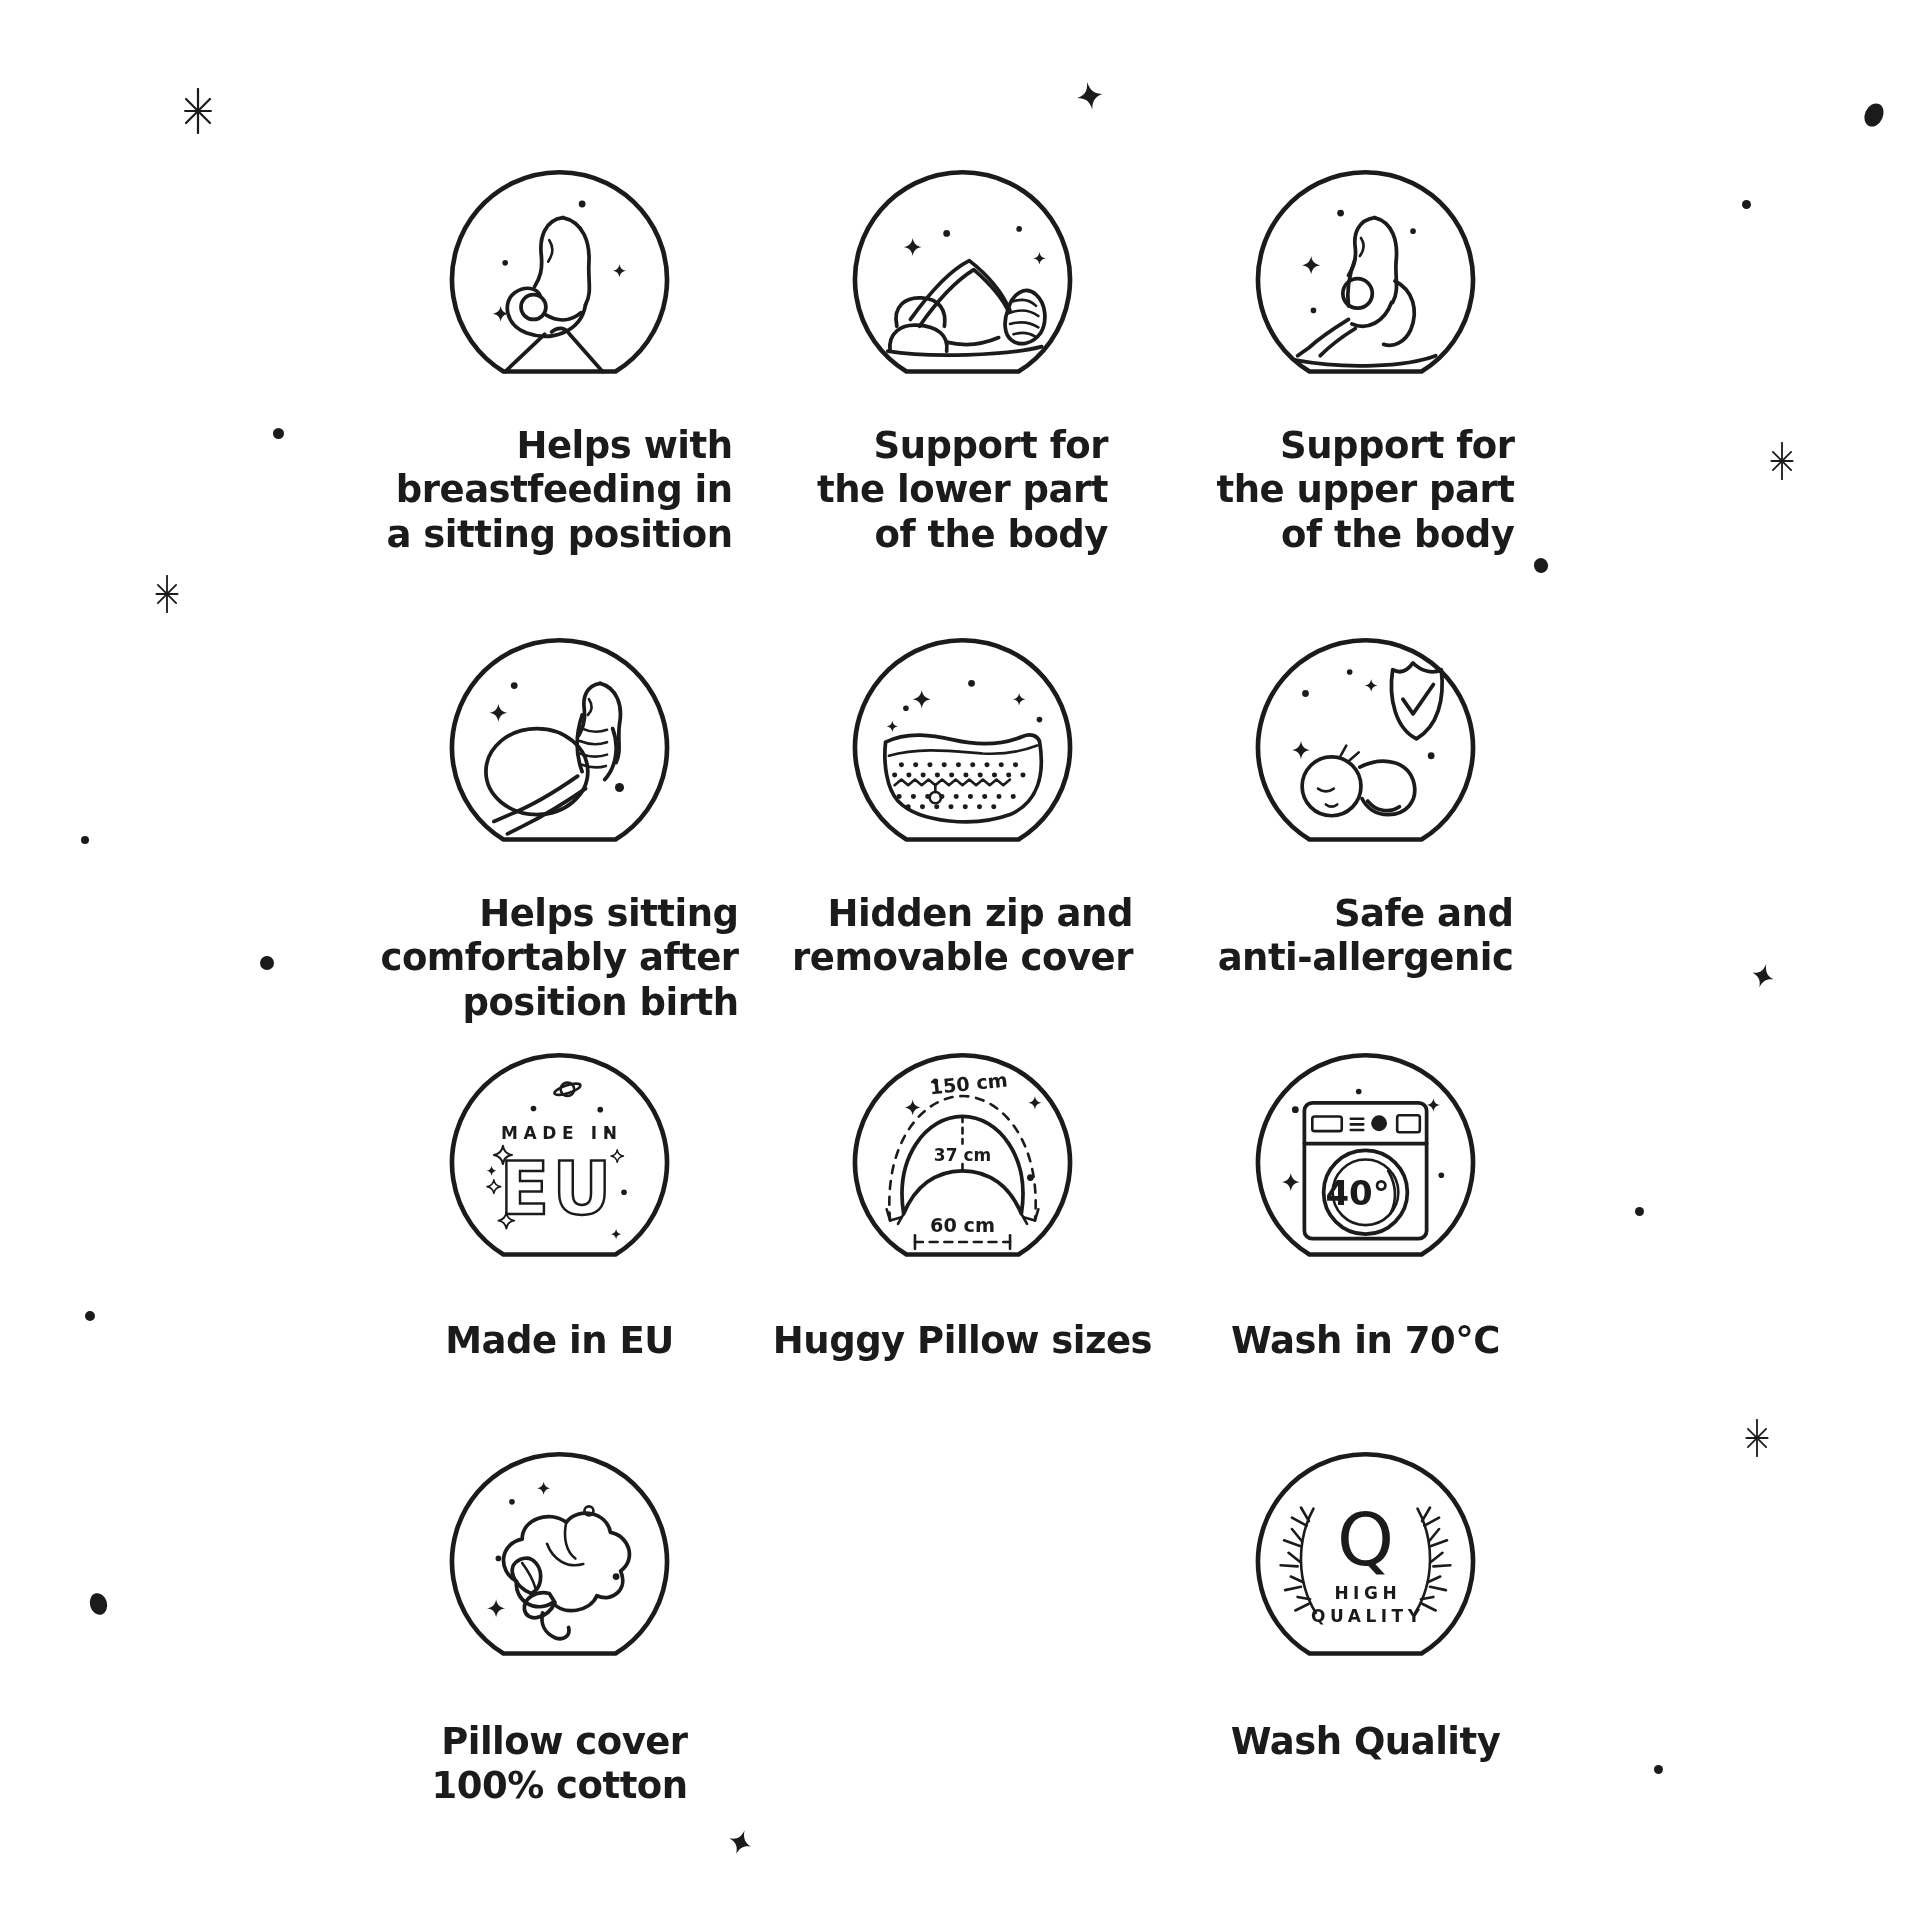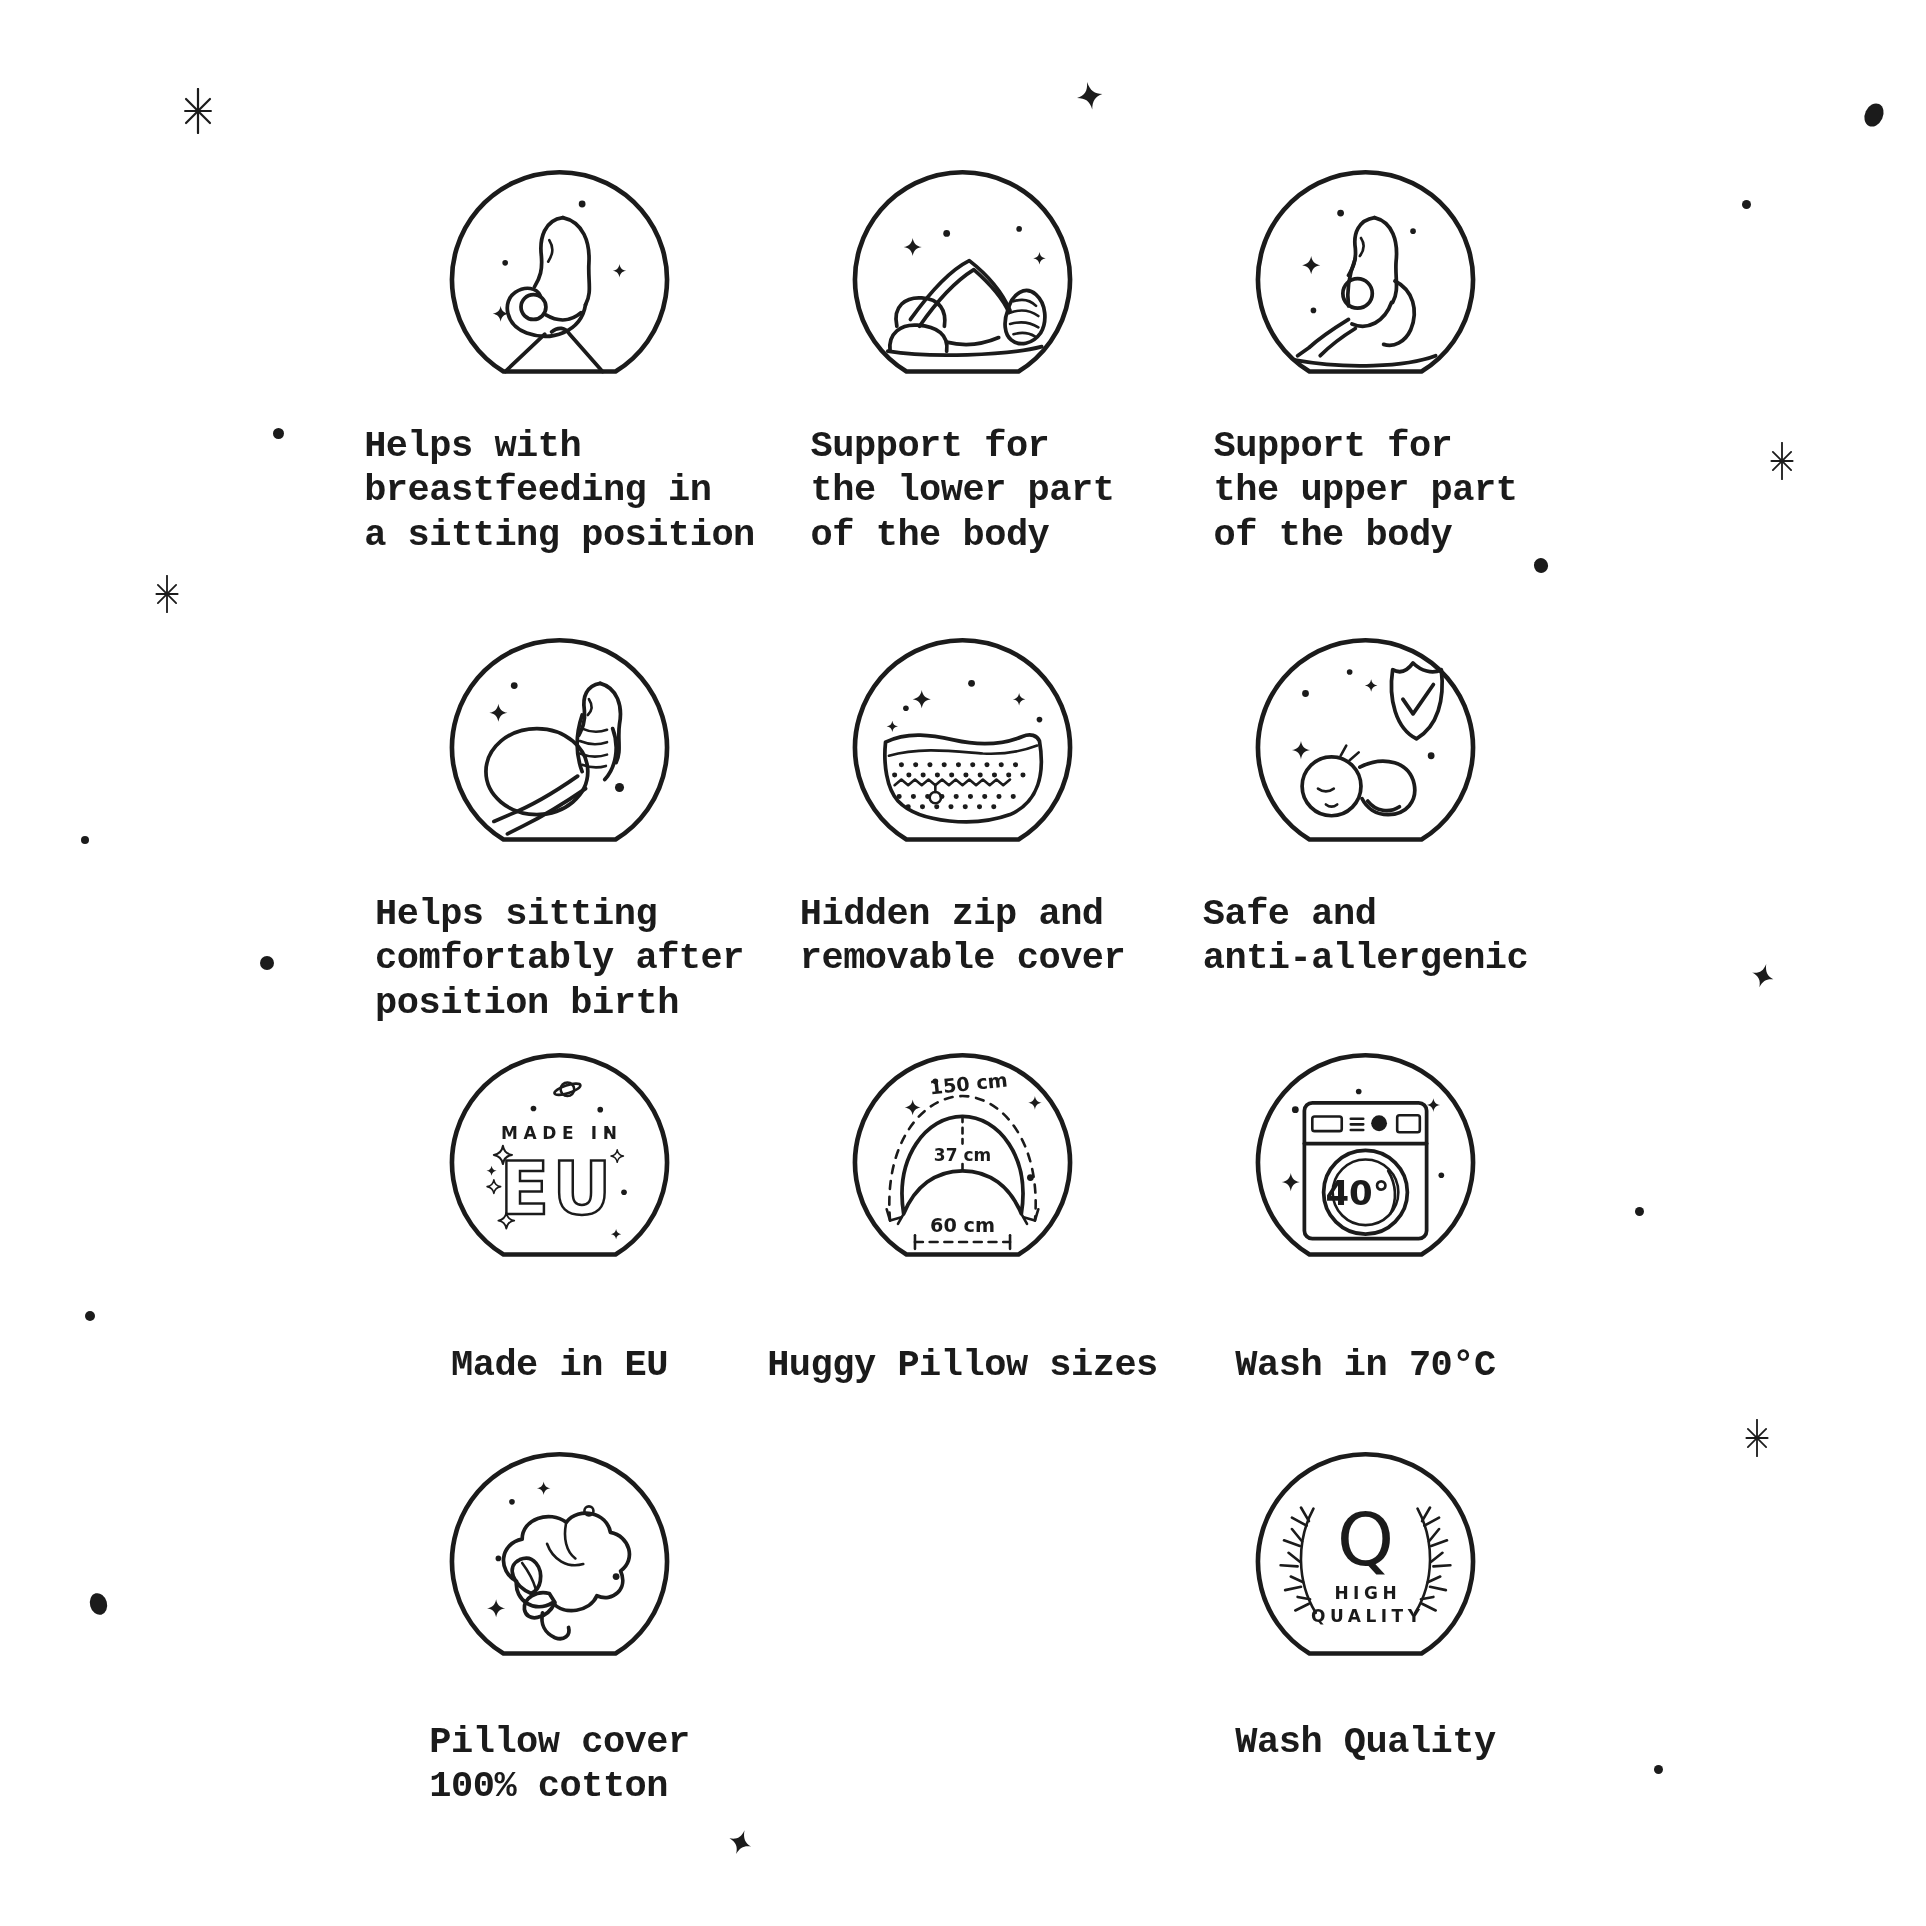--- a/index.html
+++ b/index.html
@@ -3,22 +3,22 @@
 <meta charset="utf-8">
 <style>
   html,body{margin:0;padding:0;background:#fff;}
   .canvas{position:relative;width:1927px;height:1927px;background:#ffffff;
           font-family:"DejaVu Sans",sans-serif;color:#1b1b1b;overflow:hidden;}
   .row{position:absolute;left:358px;width:1210px;display:flex;}
   .row1{top:161px}.row2{top:629px}.row3{top:1044px}.row4{top:1443px}
   .cell{width:403px;display:flex;flex-direction:column;align-items:center;}
   .icon svg{width:249px;height:249px;display:block;}
   .caption{margin-top:14px;font-size:37px;line-height:1.2;font-weight:bold;
-           text-align:left;white-space:pre-line;letter-spacing:-0.5px;font-family:Liberation Mono, monospace;}
-  .row3 .caption{margin-top:50px}
+           text-align:right;white-space:pre-line;letter-spacing:-0.5px;}
+  .row3 .caption{margin-top:26px}
   .row4 .caption{margin-top:28px}
 
   
   .s{fill:none;stroke:#1b1b1b;stroke-width:3.3;stroke-linecap:round;stroke-linejoin:round;}
   .rim{stroke-width:4.1;}
   .thin{stroke-width:2.3;}
   .f{fill:#1b1b1b;stroke:none;}
   .dotrow{fill:none;stroke:#1b1b1b;stroke-width:4.4;stroke-linecap:round;stroke-dasharray:0.1 12.5;}
   text.tx{fill:#1b1b1b;stroke:none;font-family:"DejaVu Sans",sans-serif;text-anchor:middle;}
   .t-made{font-size:15px;letter-spacing:5px;font-weight:600;}

